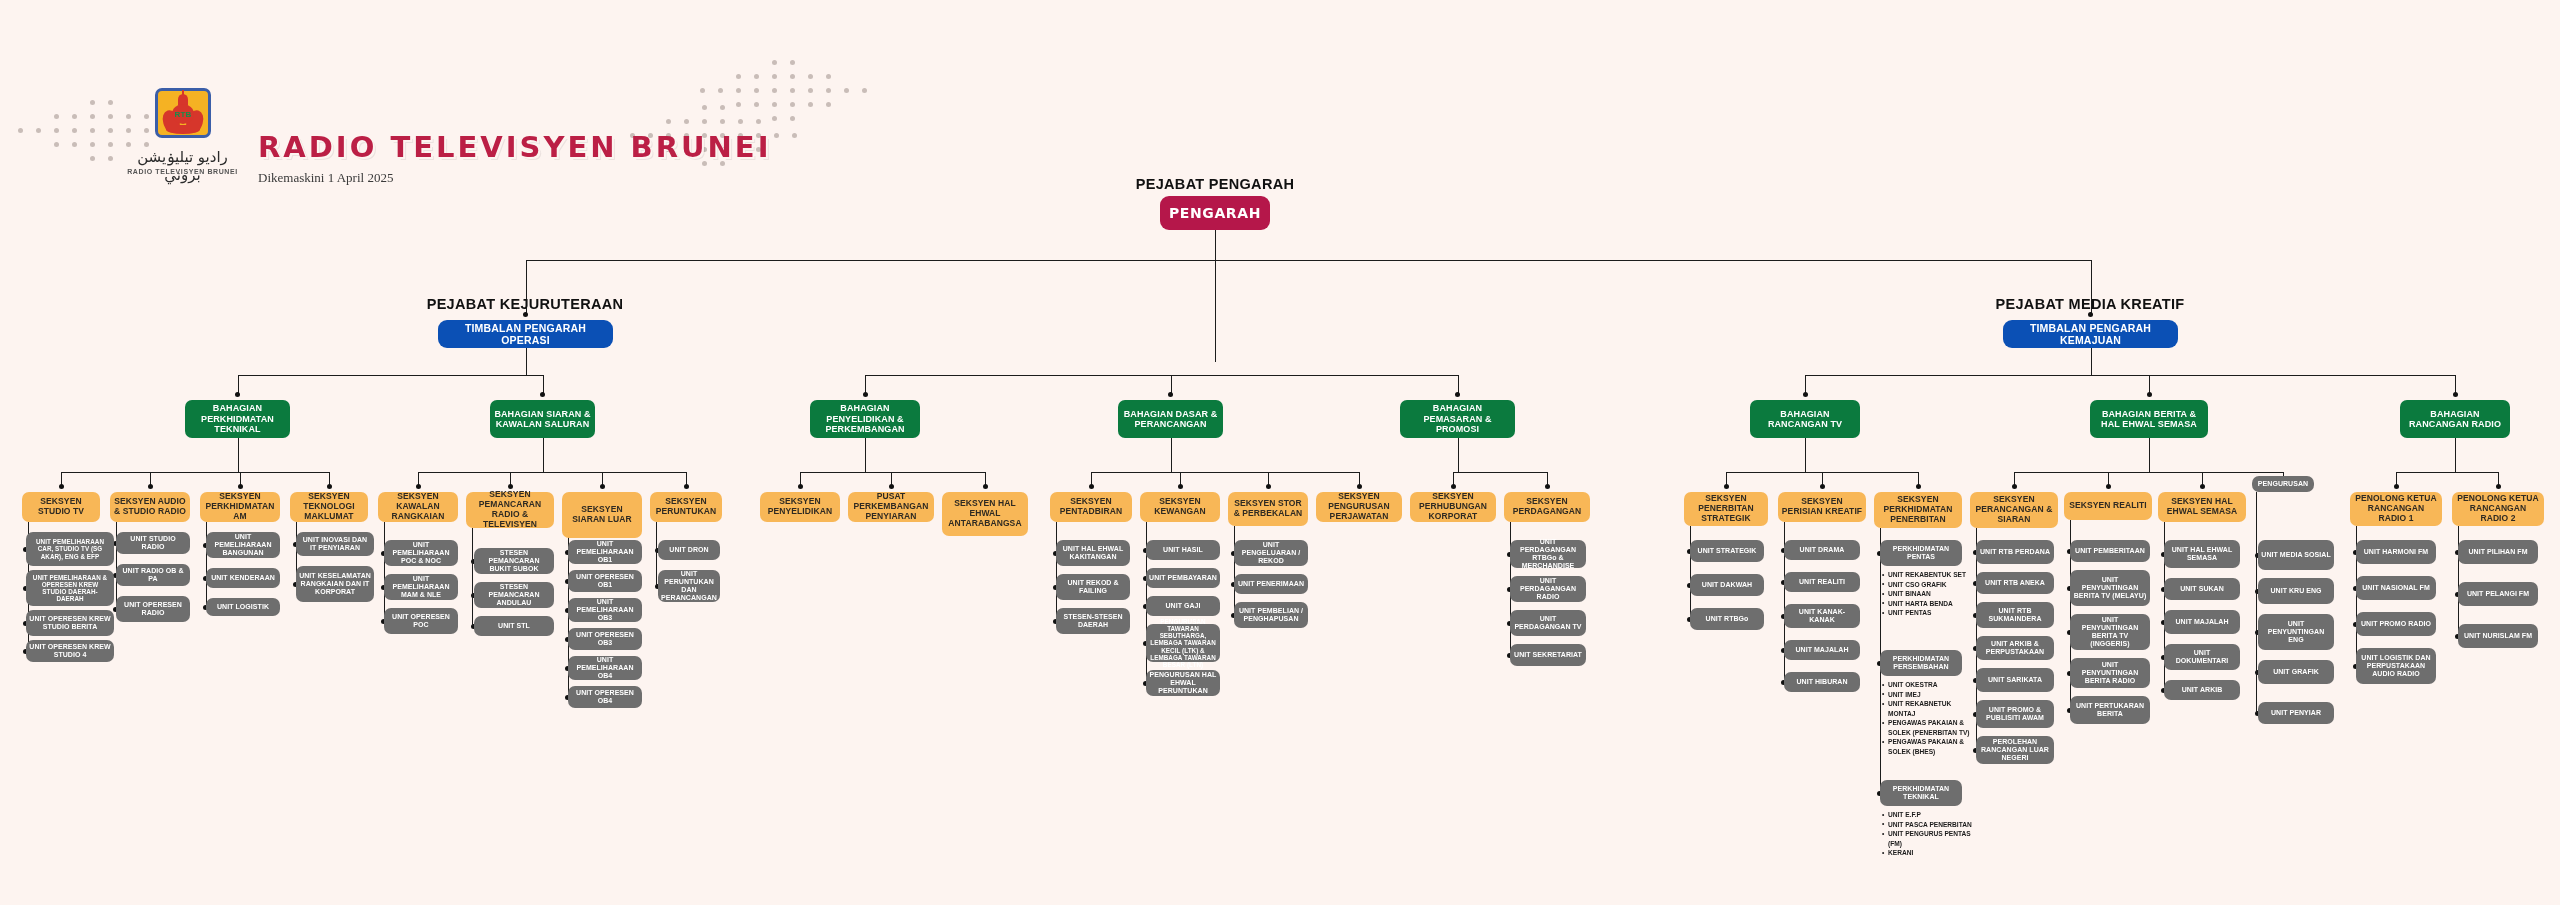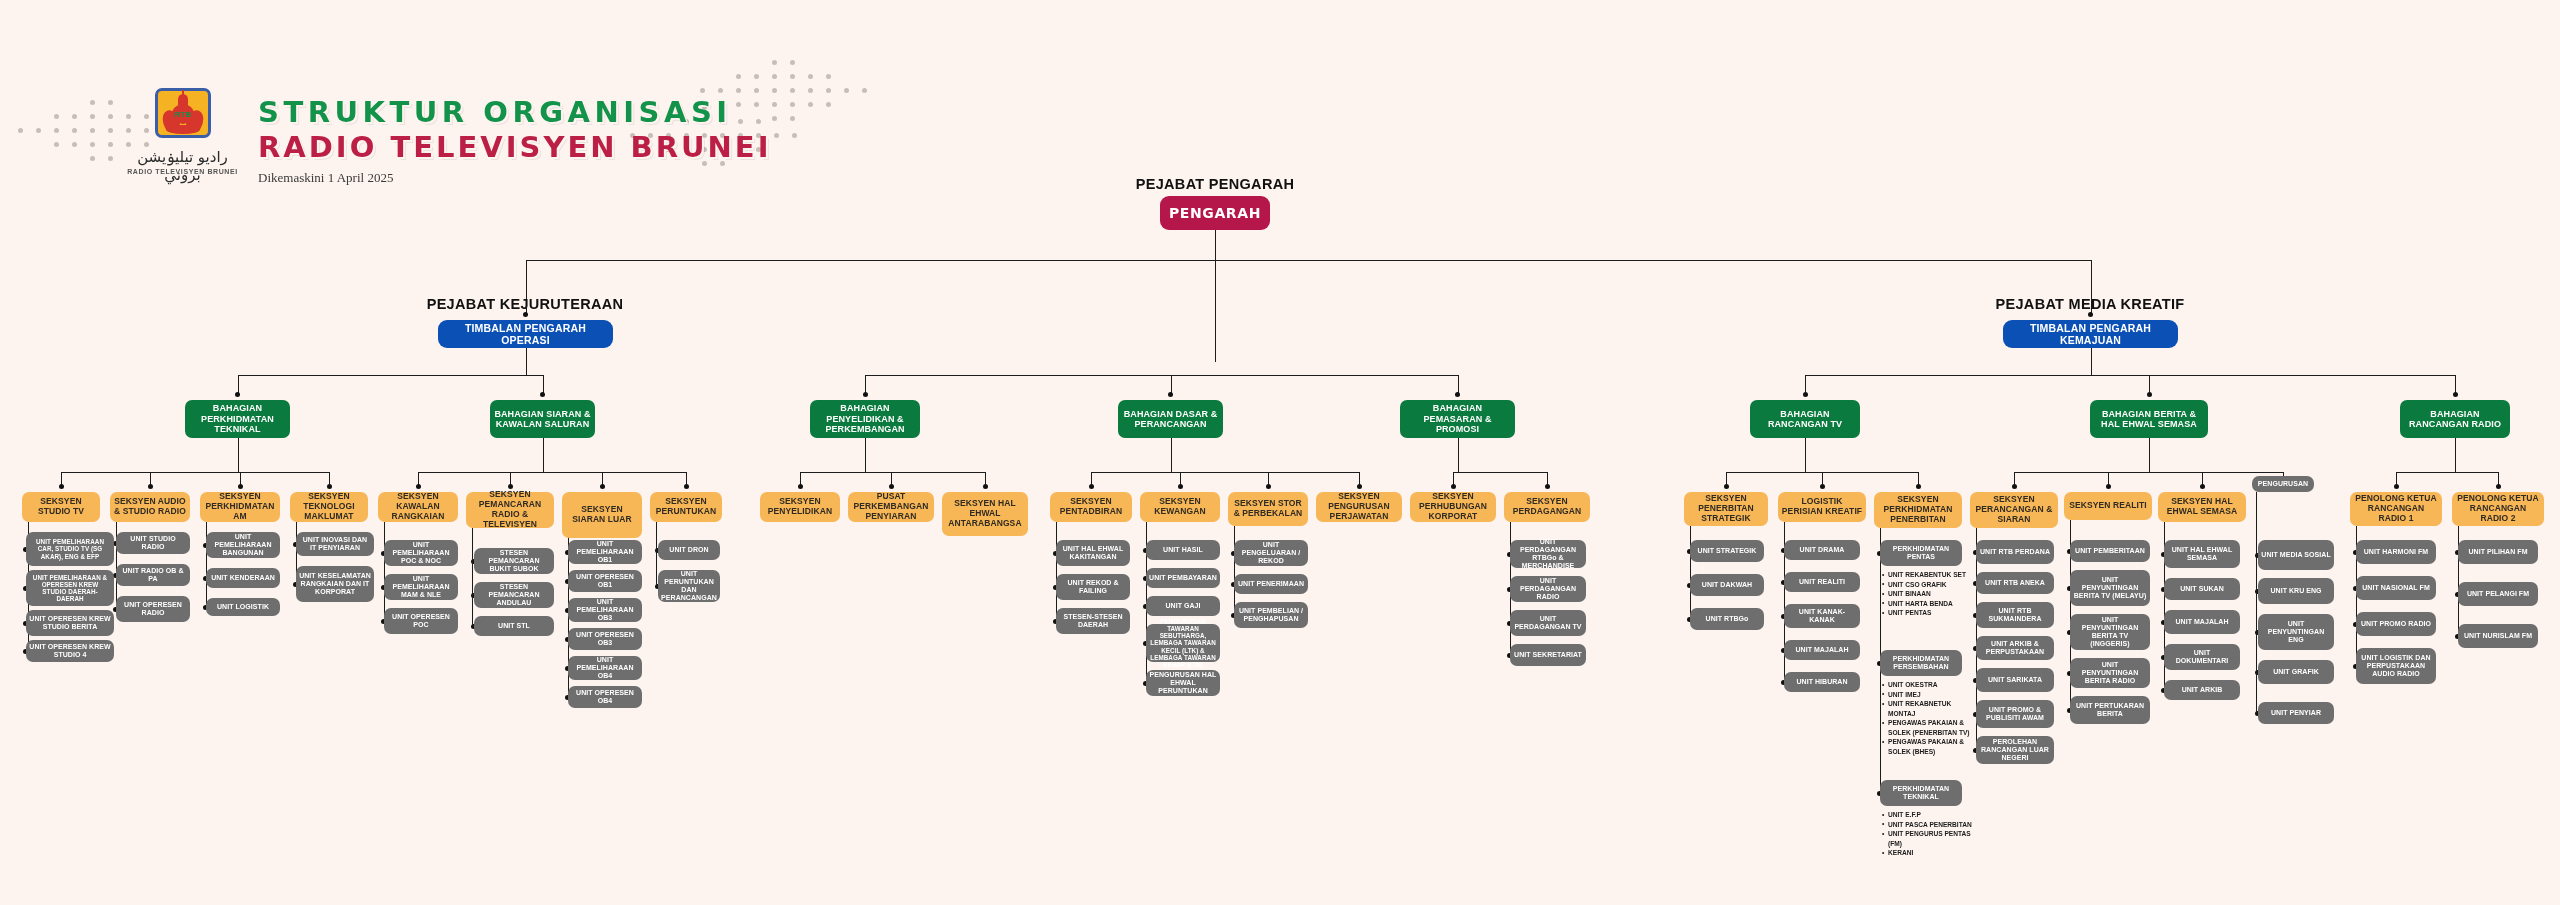--- a/index.html
+++ b/index.html
@@ -166,21 +166,20 @@
       <div class="crest-wing r"></div>
       <div class="crest-base"></div>
       <div class="crest-ring">
           <b>RTB</b>
         </div>
     </div>
   </div>
   <div id="logo-jawi">راديو تيليۏيشن بروني</div>
   <div id="logo-sub">RADIO TELEVISYEN BRUNEI</div>
 
-  <div id="title1">STRUKTUR ORGANISASI</div>
   <div id="title2">RADIO TELEVISYEN BRUNEI</div>
   <div id="updated">Dikemaskini 1 April 2025</div>
 
   <div id="lines">
       <div class="ln lnv" style="left: 1215px; top: 230px; height: 30px;"></div>
       <div class="ln lnh" style="left: 525.5px; top: 260px; width: 1565px;"></div>
       <div class="ln lnv" style="left: 525.5px; top: 260px; height: 54px;"></div>
       <div class="dot" style="left: 523px; top: 311.5px;"></div>
       <div class="ln lnv" style="left: 2090.5px; top: 260px; height: 54px;"></div>
       <div class="dot" style="left: 2088px; top: 311.5px;"></div>
@@ -543,21 +542,21 @@
       <div class="node n-orange" style="left: 1410px; top: 492px; width: 86px; height: 30px;">
         <span style="padding: 0px 3px;">SEKSYEN PERHUBUNGAN KORPORAT</span>
       </div>
       <div class="node n-orange" style="left: 1504px; top: 492px; width: 86px; height: 30px;">
         <span style="padding: 0px 3px;">SEKSYEN PERDAGANGAN</span>
       </div>
       <div class="node n-orange" style="left: 1684px; top: 492px; width: 84px; height: 34px;">
         <span style="padding: 0px 3px;">SEKSYEN PENERBITAN STRATEGIK</span>
       </div>
       <div class="node n-orange" style="left: 1778px; top: 492px; width: 88px; height: 30px;">
-        <span style="padding: 0px 3px;">LOGISTIK PERISIAN KREATIF</span>
+        <span style="padding: 0px 3px;">SEKSYEN PERISIAN KREATIF</span>
       </div>
       <div class="node n-orange" style="left: 1874px; top: 492px; width: 88px; height: 36px;">
         <span style="padding: 0px 3px;">SEKSYEN PERKHIDMATAN PENERBITAN</span>
       </div>
       <div class="node n-orange" style="left: 1970px; top: 492px; width: 88px; height: 36px;">
         <span style="padding: 0px 3px;">SEKSYEN PERANCANGAN &amp; SIARAN</span>
       </div>
       <div class="node n-orange" style="left: 2064px; top: 492px; width: 88px; height: 28px;">
         <span style="padding: 0px 3px;">SEKSYEN REALITI</span>
       </div>

